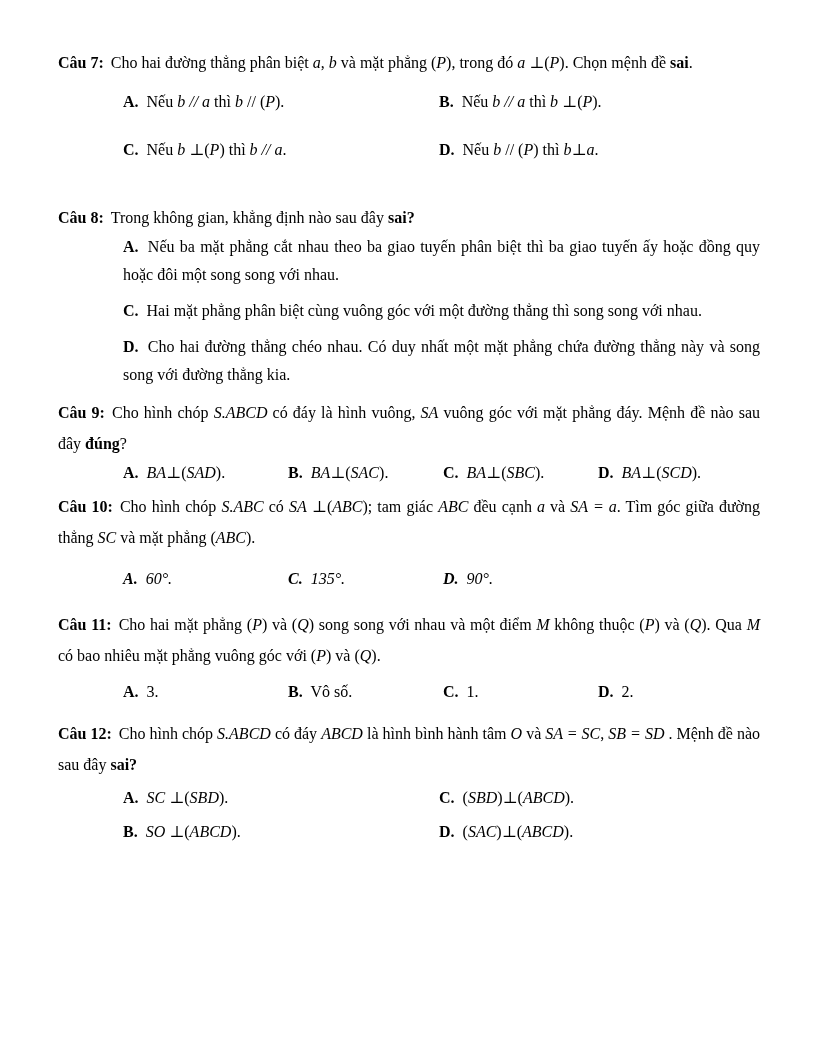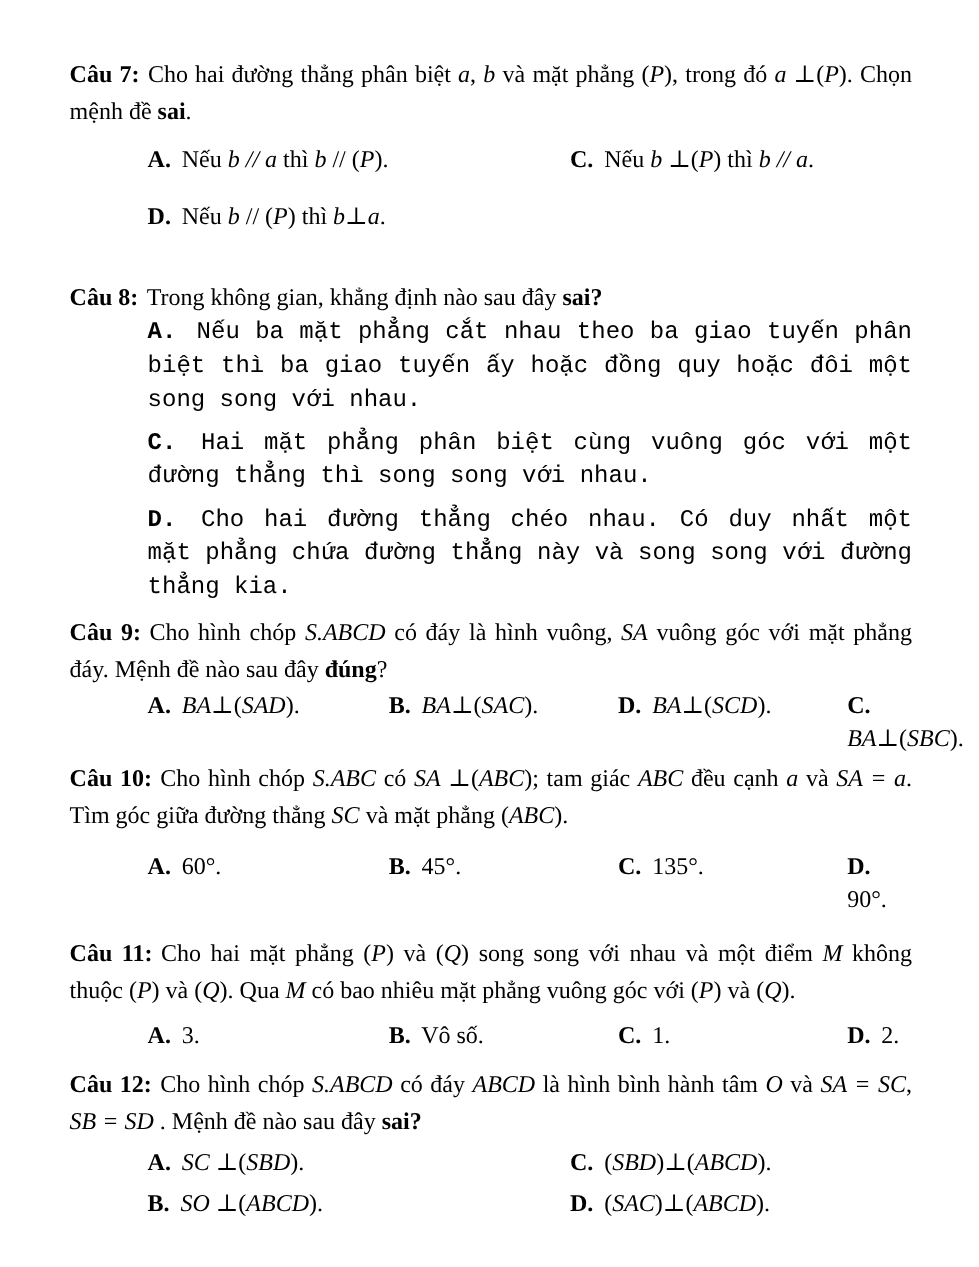--- a/index.html
+++ b/index.html
@@ -1,79 +1,79 @@
 <!DOCTYPE html>
 <html><head>
 <meta charset="utf-8">
 <title>Document</title>
 <style>
   html,body {margin:0; padding:0; background:#e8e8e8;}
   .page {
     width:816px; height:1056px; margin:0 auto; background:#ffffff;
     box-sizing:border-box; padding:47px 56px 0 58px;
     font-family:"Liberation Serif","DejaVu Serif",serif;
-    font-size:20px; color:#000; overflow:hidden;
+    font-size:16px; color:#000; overflow:hidden;
   }
   .question {}
   .stem {line-height:31px; text-align:justify;}
   .qlabel {font-weight:700; padding-right:7px;}
-  .options {line-height:28px;gap:36px;}
+  .options {line-height:28px;}
   .cols-4 {display:grid; grid-template-columns:165px 155px 155px 1fr; padding-left:65px;}
   .cols-2 {display:grid; grid-template-columns:316px 1fr; padding-left:65px;}
   .cols-1 {padding-left:65px; text-align:justify;}
-  .cols-1 .opt {margin-bottom:8px;font-family:Liberation Mono, monospace;}
+  .cols-1 .opt {margin-bottom:8px;}
   .olabel {font-weight:700; padding-right:4px;}
   .bf {font-weight:700;}
   .mi {font-style:italic;}
   
   .q1 .options {margin-top:10px; row-gap:20px;}
   .q2 {margin-top:38px;}
   .q3 {margin-top:8px;}
   .q4 {margin-top:4px;}
-  .q4 .options {margin-top:12px;}
+  .q4 .options {margin-top:12px;font-style:italic;}
   .q5 {margin-top:16px;}
   .q5 .options {margin-top:7px;}
   .q6 {margin-top:12px;}
   .q6 .options {margin-top:4px; row-gap:6px;}
 </style>
 </head>
 <body>
 
 <div class="page">
   <div id="questions">
       <div class="question q1">
         <div class="stem"><span class="qlabel">Câu 7:</span><span>Cho hai đường thẳng phân biệt </span><span class="mi">a</span><span>, </span><span class="mi">b</span><span> và mặt phẳng </span><span>(</span><span class="mi">P</span><span>)</span><span>, trong đó </span><span class="mi">a</span><span> ⊥(</span><span class="mi">P</span><span>)</span><span>. Chọn mệnh đề </span><span class="bf">sai</span><span>.</span></div>
         <div class="options cols-2">
           <div class="opt"><span class="olabel">A.</span> <span>Nếu </span><span class="mi">b // a</span><span> thì </span><span class="mi">b</span><span> // (</span><span class="mi">P</span><span>).</span></div>
+          <div class="opt"><span class="olabel">B.</span> <span>Nếu </span><span class="mi">b // a</span><span> thì </span><span class="mi">b</span><span> ⊥(</span><span class="mi">P</span><span>).</span></div>
           <div class="opt"><span class="olabel">C.</span> <span>Nếu </span><span class="mi">b</span><span> ⊥(</span><span class="mi">P</span><span>) thì </span><span class="mi">b // a</span><span>.</span></div>
           <div class="opt"><span class="olabel">D.</span> <span>Nếu </span><span class="mi">b</span><span> // (</span><span class="mi">P</span><span>) thì </span><span class="mi">b</span><span>⊥</span><span class="mi">a</span><span>.</span></div>
         </div>
       </div>
       <div class="question q2">
         <div class="stem"><span class="qlabel">Câu 8:</span><span>Trong không gian, khẳng định nào sau đây </span><span class="bf">sai?</span></div>
         <div class="options cols-1">
           <div class="opt"><span class="olabel">A.</span> <span>Nếu ba mặt phẳng cắt nhau theo ba giao tuyến phân biệt thì ba giao tuyến ấy hoặc đồng quy hoặc đôi một song song với nhau.</span></div>
           <div class="opt"><span class="olabel">C.</span> <span>Hai mặt phẳng phân biệt cùng vuông góc với một đường thẳng thì song song với nhau.</span></div>
           <div class="opt"><span class="olabel">D.</span> <span>Cho hai đường thẳng chéo nhau. Có duy nhất một mặt phẳng chứa đường thẳng này và song song với đường thẳng kia.</span></div>
         </div>
       </div>
       <div class="question q3">
         <div class="stem"><span class="qlabel">Câu 9:</span><span>Cho hình chóp </span><span class="mi">S.ABCD</span><span> có đáy là hình vuông, </span><span class="mi">SA</span><span> vuông góc với mặt phẳng đáy. Mệnh đề nào sau đây </span><span class="bf">đúng</span><span>?</span></div>
         <div class="options cols-4">
           <div class="opt"><span class="olabel">A.</span> <span class="mi">BA</span><span>⊥(</span><span class="mi">SAD</span><span>).</span></div>
           <div class="opt"><span class="olabel">B.</span> <span class="mi">BA</span><span>⊥(</span><span class="mi">SAC</span><span>).</span></div>
+          <div class="opt"><span class="olabel">C.</span> <span class="mi">BA</span><span>⊥(</span><span class="mi">SBC</span><span>).</span></div>
           <div class="opt"><span class="olabel">D.</span> <span class="mi">BA</span><span>⊥(</span><span class="mi">SCD</span><span>).</span></div>
-          <div class="opt"><span class="olabel">C.</span> <span class="mi">BA</span><span>⊥(</span><span class="mi">SBC</span><span>).</span></div>
         </div>
       </div>
       <div class="question q4">
         <div class="stem"><span class="qlabel">Câu 10:</span><span>Cho hình chóp </span><span class="mi">S.ABC</span><span> có </span><span class="mi">SA</span><span> ⊥(</span><span class="mi">ABC</span><span>); tam giác </span><span class="mi">ABC</span><span> đều cạnh </span><span class="mi">a</span><span> và </span><span class="mi">SA = a</span><span>. Tìm góc giữa đường thẳng </span><span class="mi">SC</span><span> và mặt phẳng (</span><span class="mi">ABC</span><span>).</span></div>
         <div class="options cols-4">
           <div class="opt"><span class="olabel">A.</span> <span>60°.</span></div>
-          <div class="opt"><span class="olabel">B.</span> <span>45°.</span></div>
           <div class="opt"><span class="olabel">C.</span> <span>135°.</span></div>
           <div class="opt"><span class="olabel">D.</span> <span>90°.</span></div>
         </div>
       </div>
       <div class="question q5">
         <div class="stem"><span class="qlabel">Câu 11:</span><span>Cho hai mặt phẳng (</span><span class="mi">P</span><span>) và (</span><span class="mi">Q</span><span>) song song với nhau và một điểm </span><span class="mi">M</span><span> không thuộc (</span><span class="mi">P</span><span>) và (</span><span class="mi">Q</span><span>). Qua </span><span class="mi">M</span><span> có bao nhiêu mặt phẳng vuông góc với (</span><span class="mi">P</span><span>) và (</span><span class="mi">Q</span><span>).</span></div>
         <div class="options cols-4">
           <div class="opt"><span class="olabel">A.</span> <span>3.</span></div>
           <div class="opt"><span class="olabel">B.</span> <span>Vô số.</span></div>
           <div class="opt"><span class="olabel">C.</span> <span>1.</span></div>

